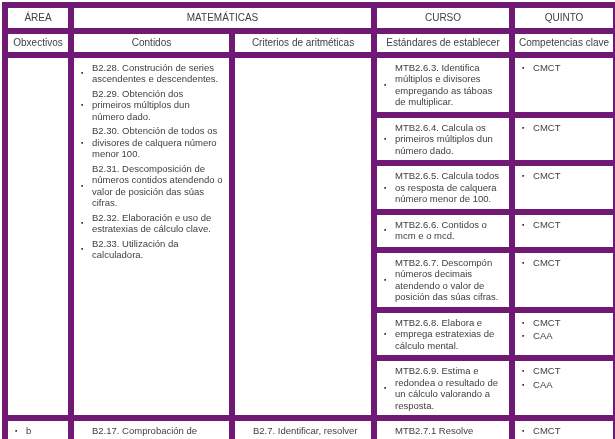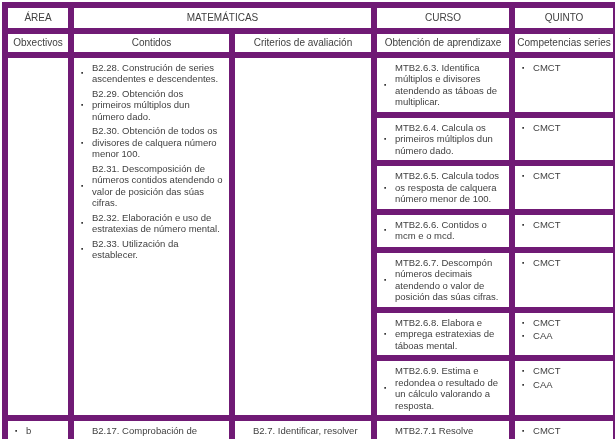--- a/index.html
+++ b/index.html
@@ -72,23 +72,23 @@
     <thead>
       <tr class="hrow1">
         <th>ÁREA</th>
         <th colspan="2">MATEMÁTICAS</th>
         <th>CURSO</th>
         <th>QUINTO</th>
       </tr>
       <tr class="hrow2">
         <th>Obxectivos</th>
         <th>Contidos</th>
-        <th>Criterios de avaliación</th>
-        <th>Obtención de aprendizaxe</th>
-        <th>Competencias series</th>
+        <th>Criterios de aritméticas</th>
+        <th>Estándares de establecer</th>
+        <th>Competencias clave</th>
       </tr>
     </thead>
     <tbody>
       <tr class="r1">
         <td rowspan="7"></td>
         <td rowspan="7">
           <div class="bi">
               <span class="b">▪</span>
               <span class="t">B2.28. Construción de series ascendentes e descendentes.</span>
             </div>
@@ -99,32 +99,32 @@
           <div class="bi">
               <span class="b">▪</span>
               <span class="t">B2.30. Obtención de todos os divisores de calquera número menor 100.</span>
             </div>
           <div class="bi">
               <span class="b">▪</span>
               <span class="t">B2.31. Descomposición de números contidos atendendo o valor de posición das súas cifras.</span>
             </div>
           <div class="bi">
               <span class="b">▪</span>
-              <span class="t">B2.32. Elaboración e uso de estratexias de número mental.</span>
-            </div>
-          <div class="bi">
-              <span class="b">▪</span>
-              <span class="t">B2.33. Utilización da establecer.</span>
+              <span class="t">B2.32. Elaboración e uso de estratexias de cálculo clave.</span>
+            </div>
+          <div class="bi">
+              <span class="b">▪</span>
+              <span class="t">B2.33. Utilización da calculadora.</span>
             </div>
         </td>
         <td rowspan="7"></td>
         <td>
           <div class="bi">
               <span class="b">▪</span>
-              <span class="t">MTB2.6.3. Identifica múltiplos e divisores atendendo as táboas de multiplicar.</span>
+              <span class="t">MTB2.6.3. Identifica múltiplos e divisores empregando as táboas de multiplicar.</span>
             </div>
         </td>
         <td class="comp">
           <div class="bi">
               <span class="b">▪</span>
               <span class="t">CMCT</span>
             </div>
         </td>
       </tr>
       <tr class="r2">
@@ -180,21 +180,21 @@
           <div class="bi">
               <span class="b">▪</span>
               <span class="t">CMCT</span>
             </div>
         </td>
       </tr>
       <tr class="r6">
         <td>
           <div class="bi">
               <span class="b">▪</span>
-              <span class="t">MTB2.6.8. Elabora e emprega estratexias de táboas mental.</span>
+              <span class="t">MTB2.6.8. Elabora e emprega estratexias de cálculo mental.</span>
             </div>
         </td>
         <td class="comp">
           <div class="bi">
               <span class="b">▪</span>
               <span class="t">CMCT</span>
             </div>
           <div class="bi">
               <span class="b">▪</span>
               <span class="t">CAA</span>

